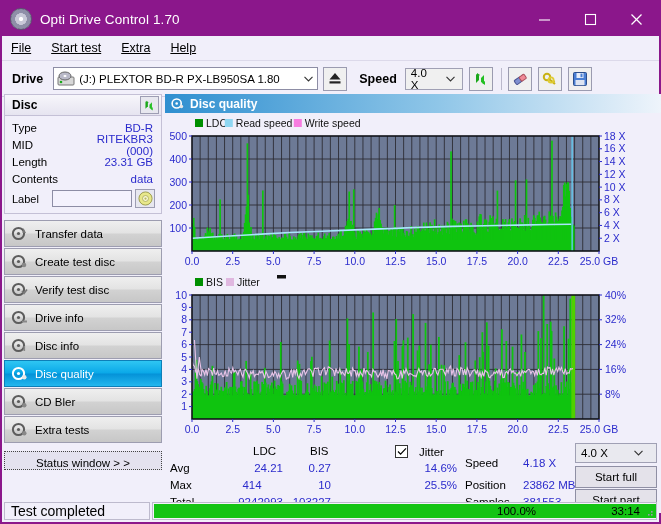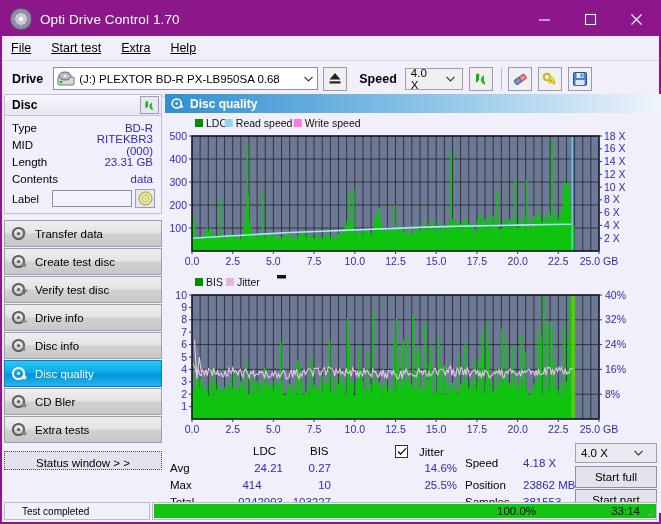--- a/index.html
+++ b/index.html
@@ -145,21 +145,21 @@
     position:absolute;width:82px;height:22px;background:#e4e2ea;border:1px solid #8f8fa4;
     display:flex;align-items:center;justify-content:center;box-sizing:border-box;
     font-size:11.5px;color:#000;
   }
   
   .botbar{
     position:absolute;left:2px;right:2px;bottom:2px;height:18px;display:flex;align-items:center;
   }
   .statustext{
     width:146px;height:18px;background:#f1effa;border:1px solid #bdbacd;box-sizing:border-box;
-    font-size:10px;display:flex;align-items:center;padding-left:17px;
+    font-size:14px;display:flex;align-items:center;padding-left:6px;
   }
   .progouter{
     flex:1;height:18px;background:#f4f3fa;border:1px solid #bdbacd;box-sizing:border-box;
     margin-left:2px;display:flex;align-items:center;position:relative;
   }
   .progfill{height:14px;background:#14c414;margin:0 0 0 1px;}
   .progpct{
     position:absolute;left:344px;font-size:11.5px;color:#000;
   }
   .progtime{position:absolute;right:16px;font-size:11.5px;color:#000;}
@@ -200,21 +200,21 @@
 
   <div class="toolbar">
     <div class="tb-label">Drive</div>
     <div class="drivebox">
       <svg class="drive-ico" viewBox="0 0 18 15">
         <rect x="1" y="6" width="16" height="8" rx="1" fill="#d8d8d8" stroke="#777"></rect>
         <ellipse cx="8" cy="5" rx="6" ry="4" fill="#b9b9c8" stroke="#666"></ellipse>
         <ellipse cx="8" cy="5" rx="1.6" ry="1.1" fill="#fff"></ellipse>
         <circle cx="4" cy="11" r="1.3" fill="#1aa81a"></circle>
       </svg>
-      <span class="drive-txt">(J:)  PLEXTOR BD-R  PX-LB950SA 0.68</span>
+      <span class="drive-txt">(J:)  PLEXTOR BD-R  PX-LB950SA 1.80</span>
       <span class="cbx-arrow">
         <svg width="9" height="6" viewBox="0 0 9 6">
             <path d="M0.5 0.8 L4.5 5 L8.5 0.8" fill="none" stroke="#333" stroke-width="1.1"></path>
           </svg>
       </span>
     </div>
     <div class="eject-btn">
       <svg width="14" height="13" viewBox="0 0 14 13">
         <path d="M7 1 L12.5 7.5 L1.5 7.5 Z" fill="#222"></path>
         <rect x="1.5" y="9.3" width="11" height="2.2" fill="#222"></rect>

